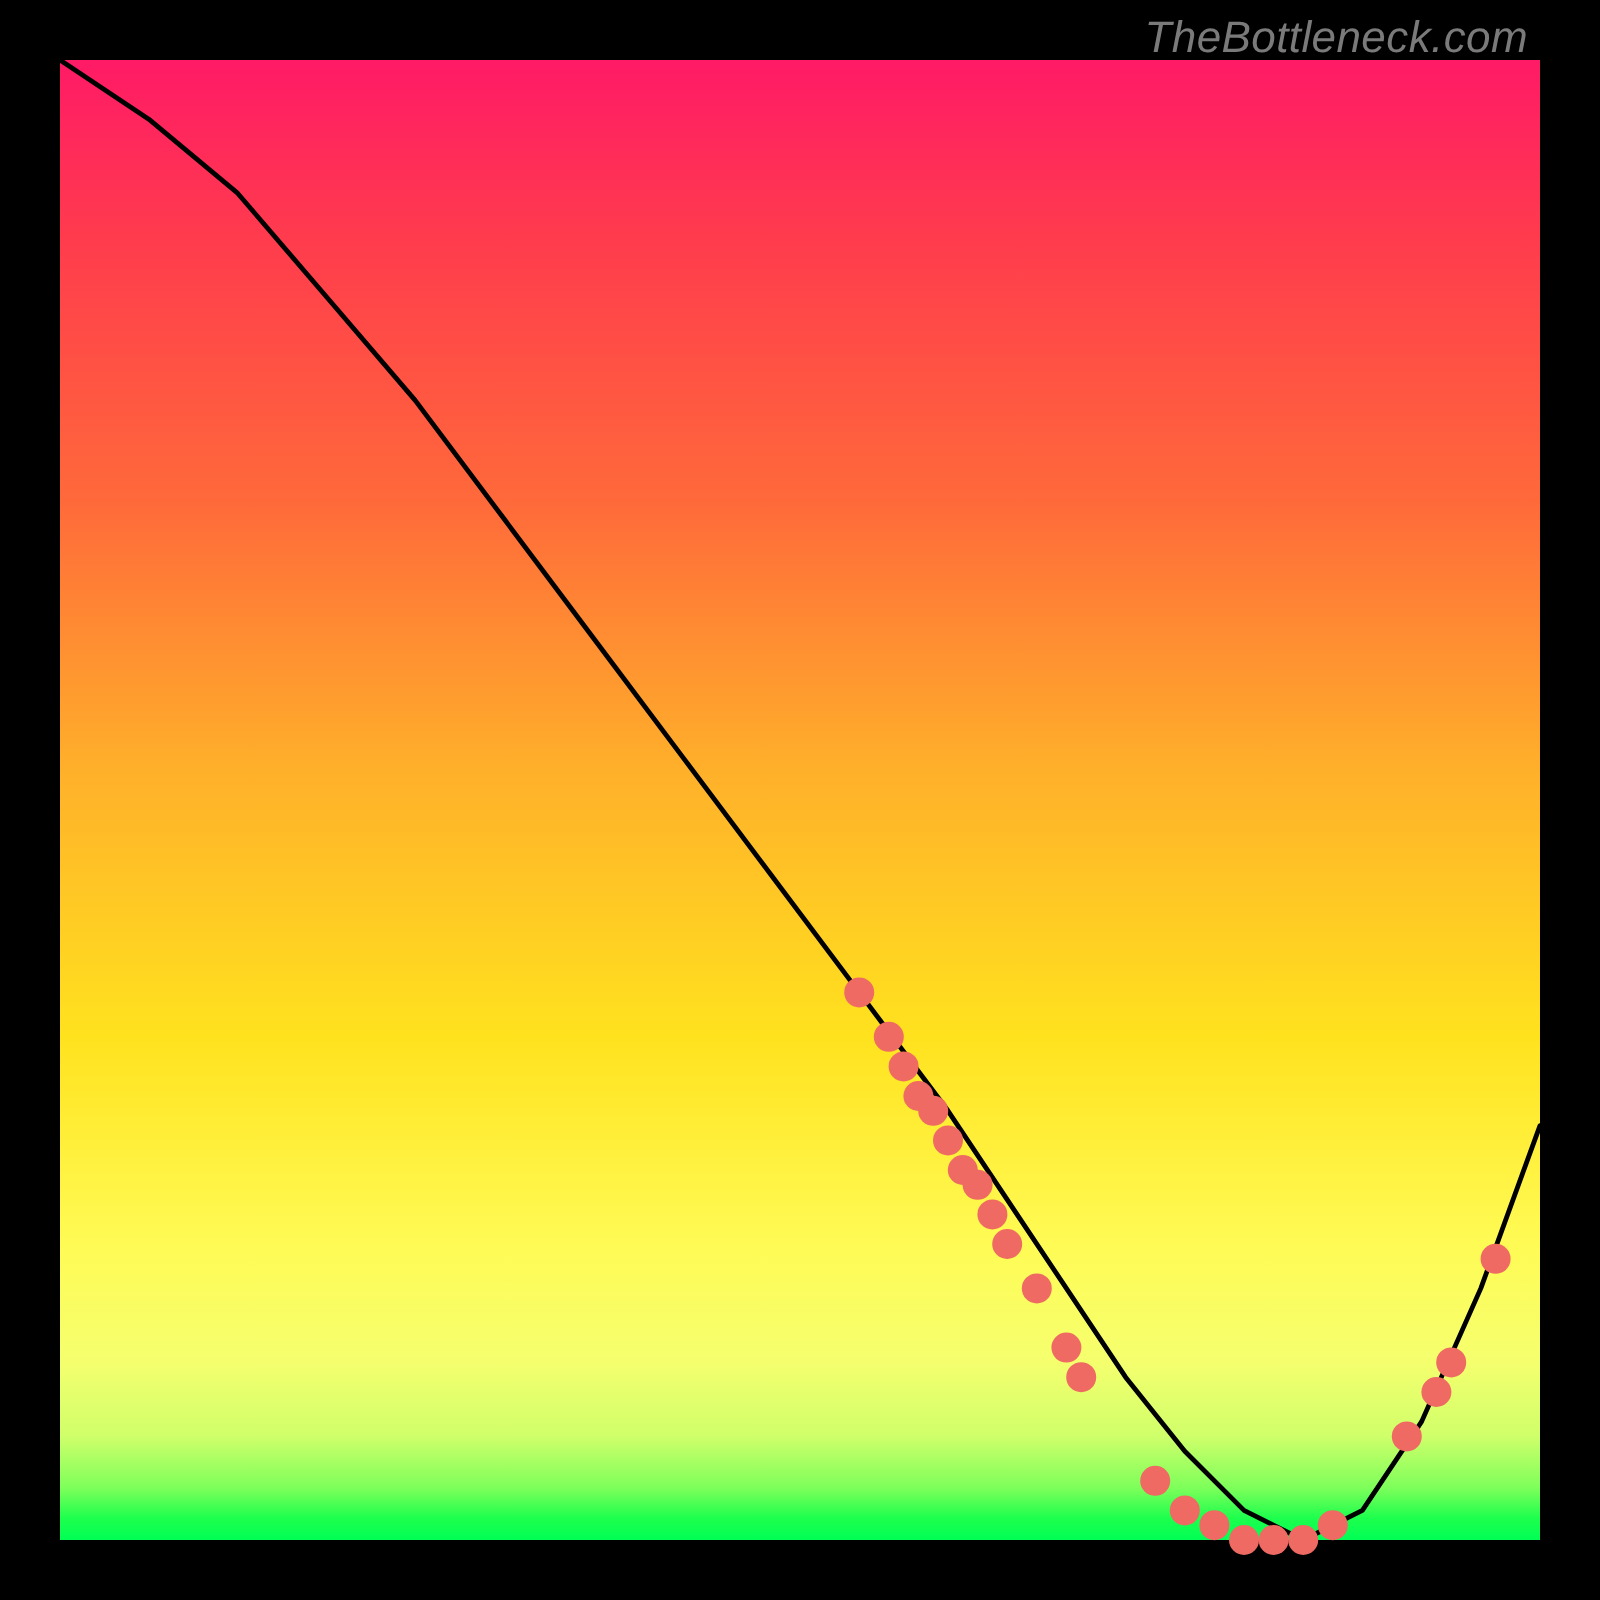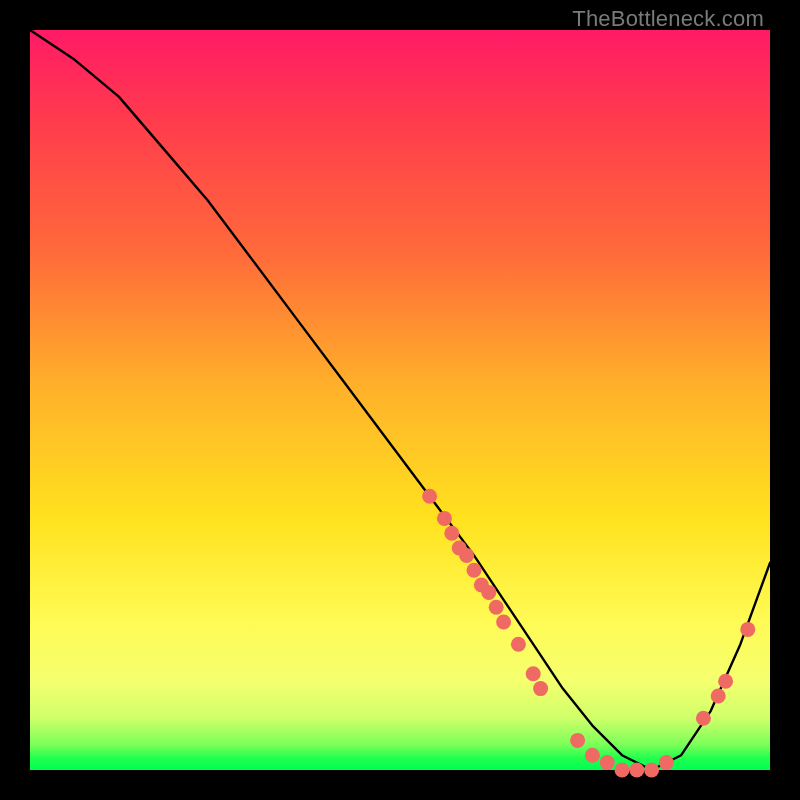--- a/index.html
+++ b/index.html
@@ -8,20 +8,21 @@
     width: 800px;
     height: 800px;
     background: #000;
     font-family: Arial, Helvetica, sans-serif;
     overflow: hidden;
   }
   .stage {
     position: relative;
     width: 800px;
     height: 800px;
+    font-style: italic;
   }
   .plot {
     position: absolute;
     left: 30px;
     top: 30px;
     width: 740px;
     height: 740px;
     
     background: linear-gradient(
       to bottom,

